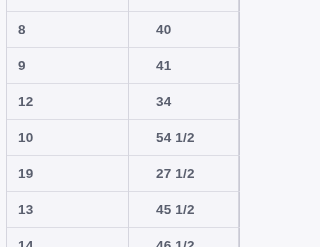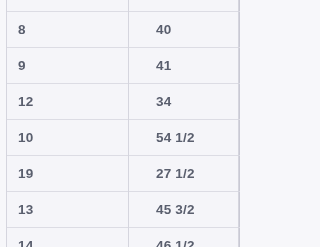--- a/index.html
+++ b/index.html
@@ -102,21 +102,21 @@
         <tr>
           <td class="col-left">10</td>
           <td class="col-right">54 1/2</td>
         </tr>
         <tr>
           <td class="col-left">19</td>
           <td class="col-right">27 1/2</td>
         </tr>
         <tr>
           <td class="col-left">13</td>
-          <td class="col-right">45 3/2</td>
+          <td class="col-right">45 1/2</td>
         </tr>
         <tr>
           <td class="col-left">14</td>
           <td class="col-right">46 1/2</td>
         </tr>
       </tbody>
   </table>
 
   <div class="rail rail-left"></div>
   <div class="rail rail-mid"></div>

